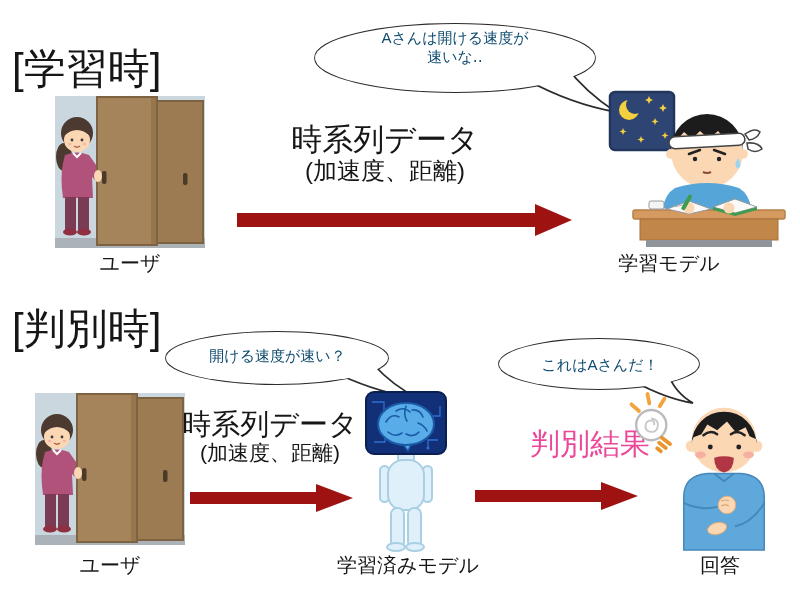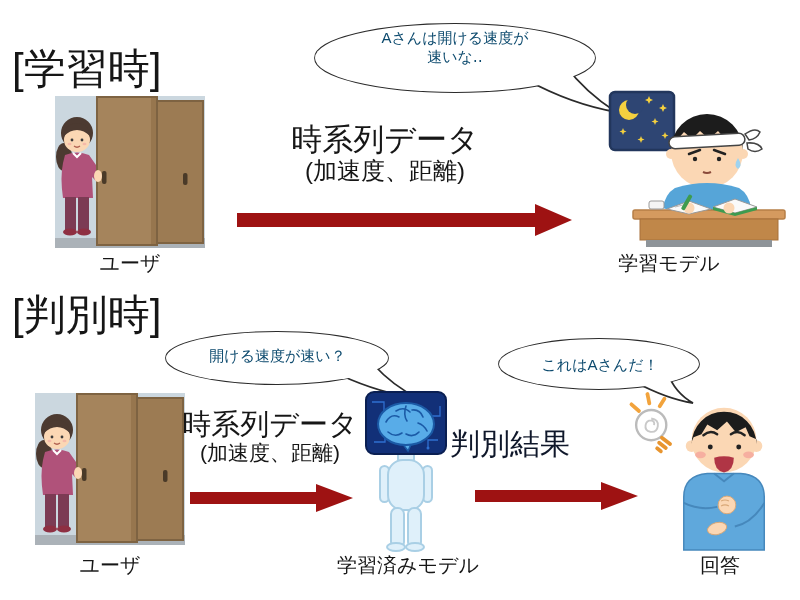--- a/index.html
+++ b/index.html
@@ -8,21 +8,21 @@
     font-family:"Liberation Sans","DejaVu Sans",sans-serif;color:#1a1a1a;
   }
   .abs{position:absolute;}
   .section-title{font-size:42px;line-height:1.1;color:#161616;letter-spacing:0;}
   .caption{font-size:20px;text-align:center;color:#161616;white-space:nowrap;}
   .arrow-caption{text-align:center;color:#161616;}
   .arrow-caption .main{display:block;font-size:31px;line-height:1.15;}
   .arrow-caption .sub{display:block;font-size:24px;line-height:1.1;}
   .arrow-caption.small .main{font-size:29px;}
   .arrow-caption.small .sub{font-size:21px;}
-  .result-caption{font-size:30px;text-align:left;color:#0f172a;white-space:nowrap;}
+  .result-caption{font-size:30px;text-align:right;color:#ec4899;white-space:nowrap;}
   .bubble-text{font-size:15px;line-height:1.28;text-align:center;color:#0c4a6e;white-space:nowrap;}
   .arrow-red{fill:#9E1212;}
   .bubble-line{fill:#ffffff;stroke:#2b2b2b;stroke-width:1.8;}
   svg{display:block;}
 </style>
 </head>
 <body>
 
 <div class="canvas">
 
@@ -198,21 +198,21 @@
   </div>
   <svg class="abs" style="left:237px;top:202px;" width="335" height="36">
     <polygon class="arrow-red" points="0,11 298,11 298,2 335,18 298,34 298,25 0,25"></polygon>
   </svg>
 
   <svg class="abs" style="left:605px;top:88px;" width="190" height="165">
     <use href="#sym-study-boy"></use>
   </svg>
   <div class="abs caption" style="left:569px;top:250px;width:200px;">学習モデル</div>
 
-  <div class="abs section-title" style="left:12px;top:292px;">[判別時]</div>
+  <div class="abs section-title" style="left:12px;top:306px;">[判別時]</div>
 
   <svg class="abs" style="left:35px;top:392px;" width="150" height="158">
     <use href="#sym-door-user"></use>
   </svg>
   <div class="abs caption" style="left:35px;top:552px;width:150px;">ユーザ</div>
 
   <svg class="abs" style="left:160px;top:330px;" width="270" height="75">
     <ellipse class="bubble-line" cx="117" cy="28" rx="111" ry="26"></ellipse>
     <path class="bubble-line" d="M180 45 Q222 64 258 68 Q234 57 212 33 Z"></path>
     <ellipse cx="117" cy="28" rx="111" ry="26" fill="#ffffff"></ellipse>

